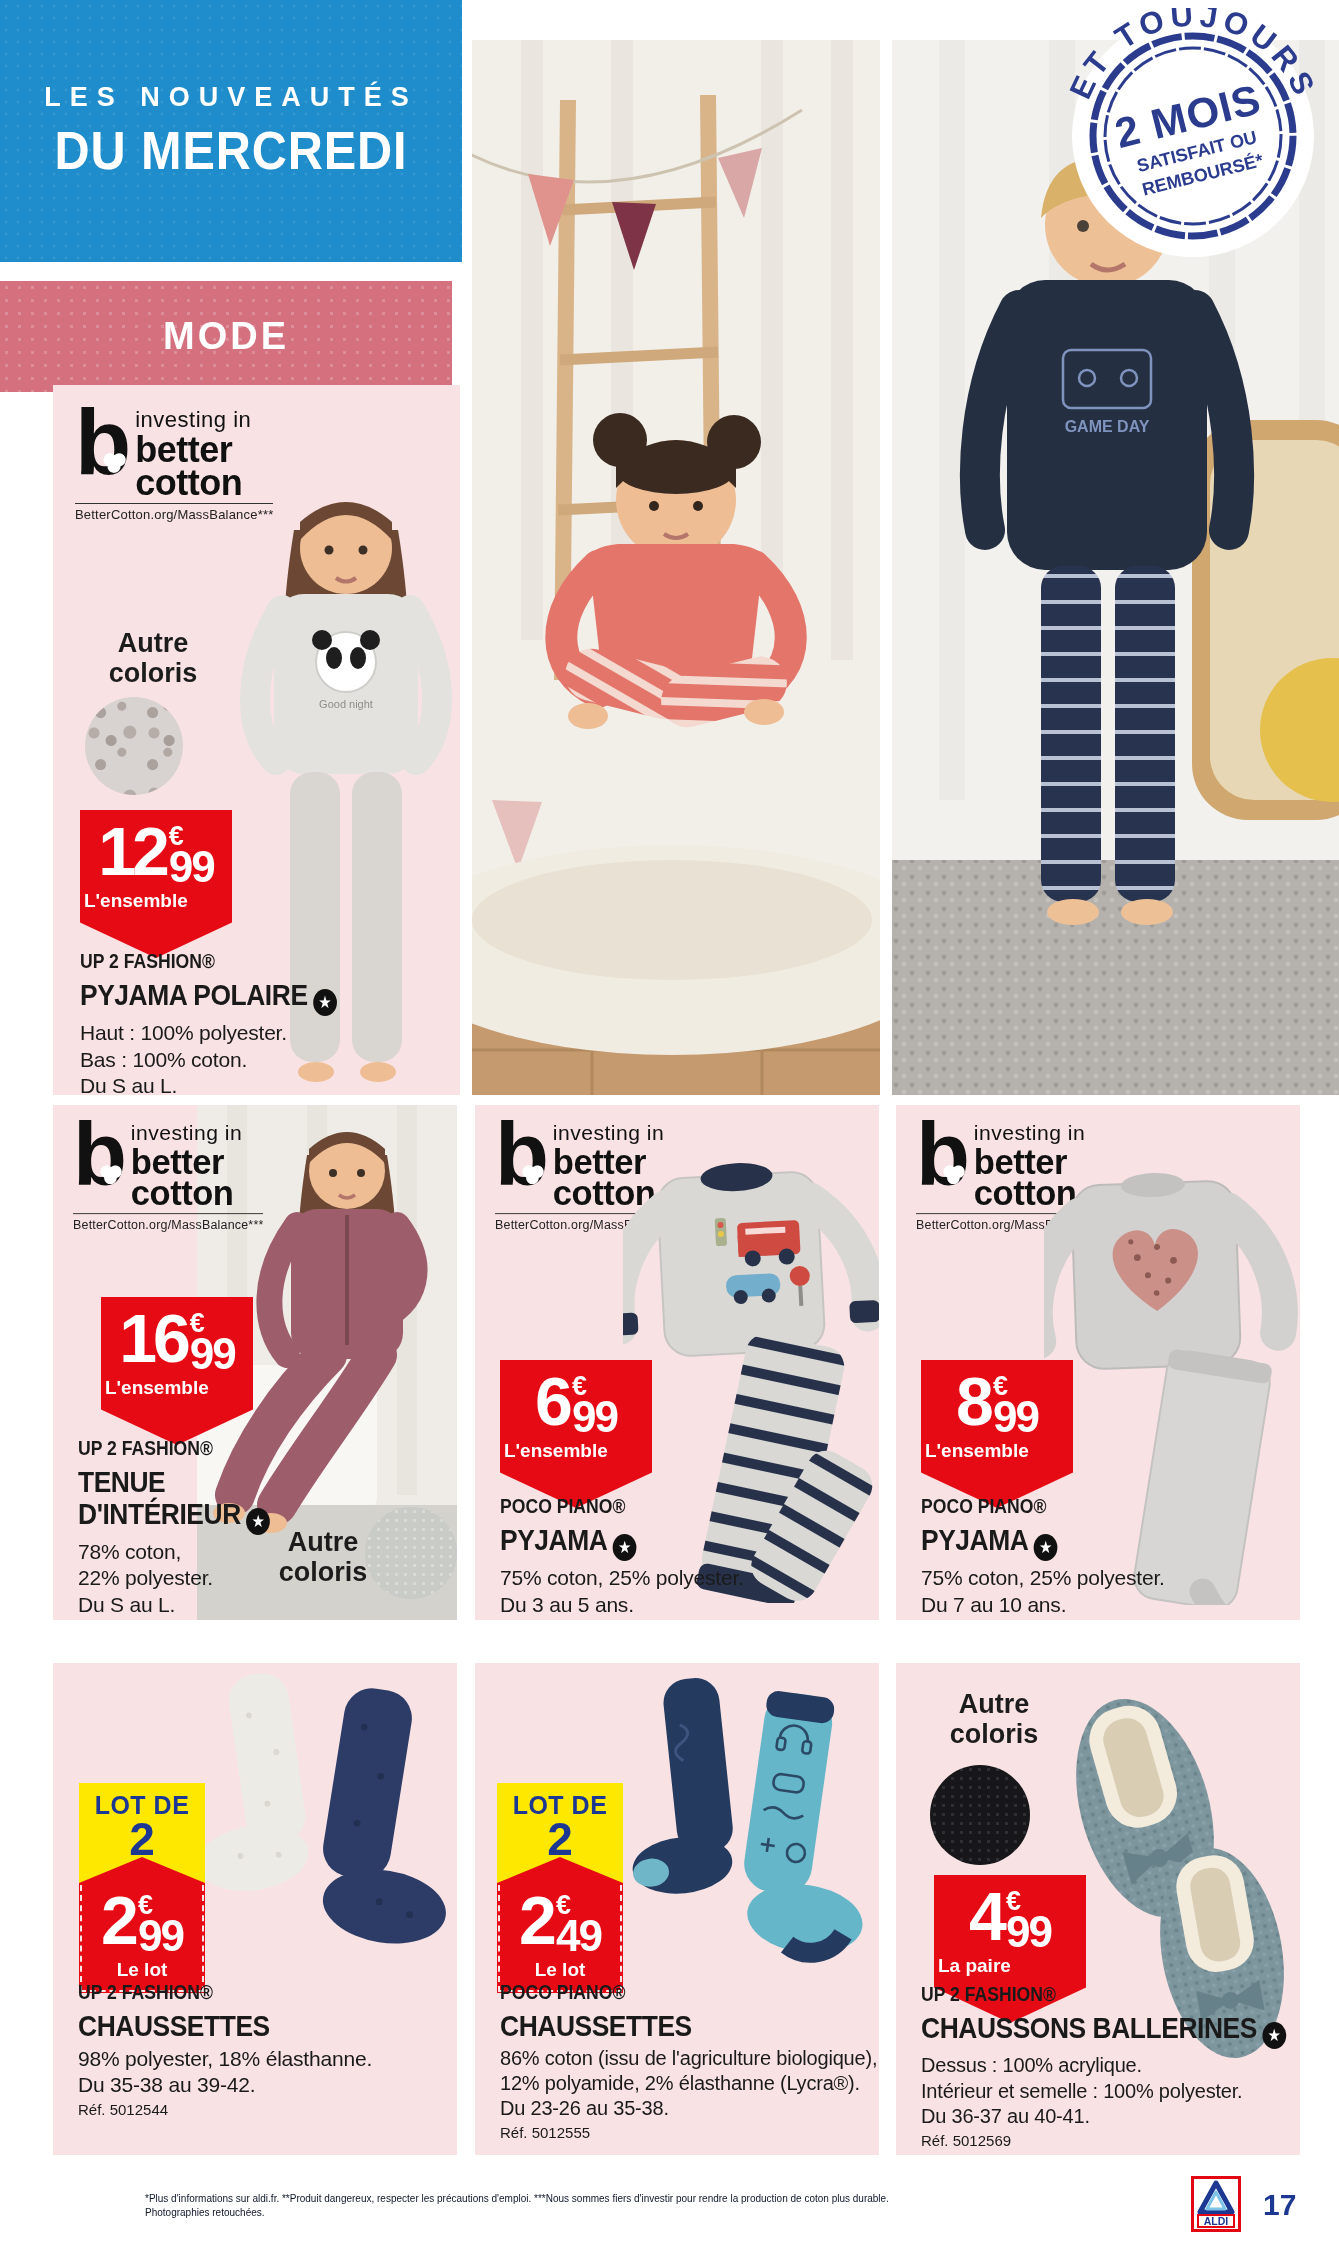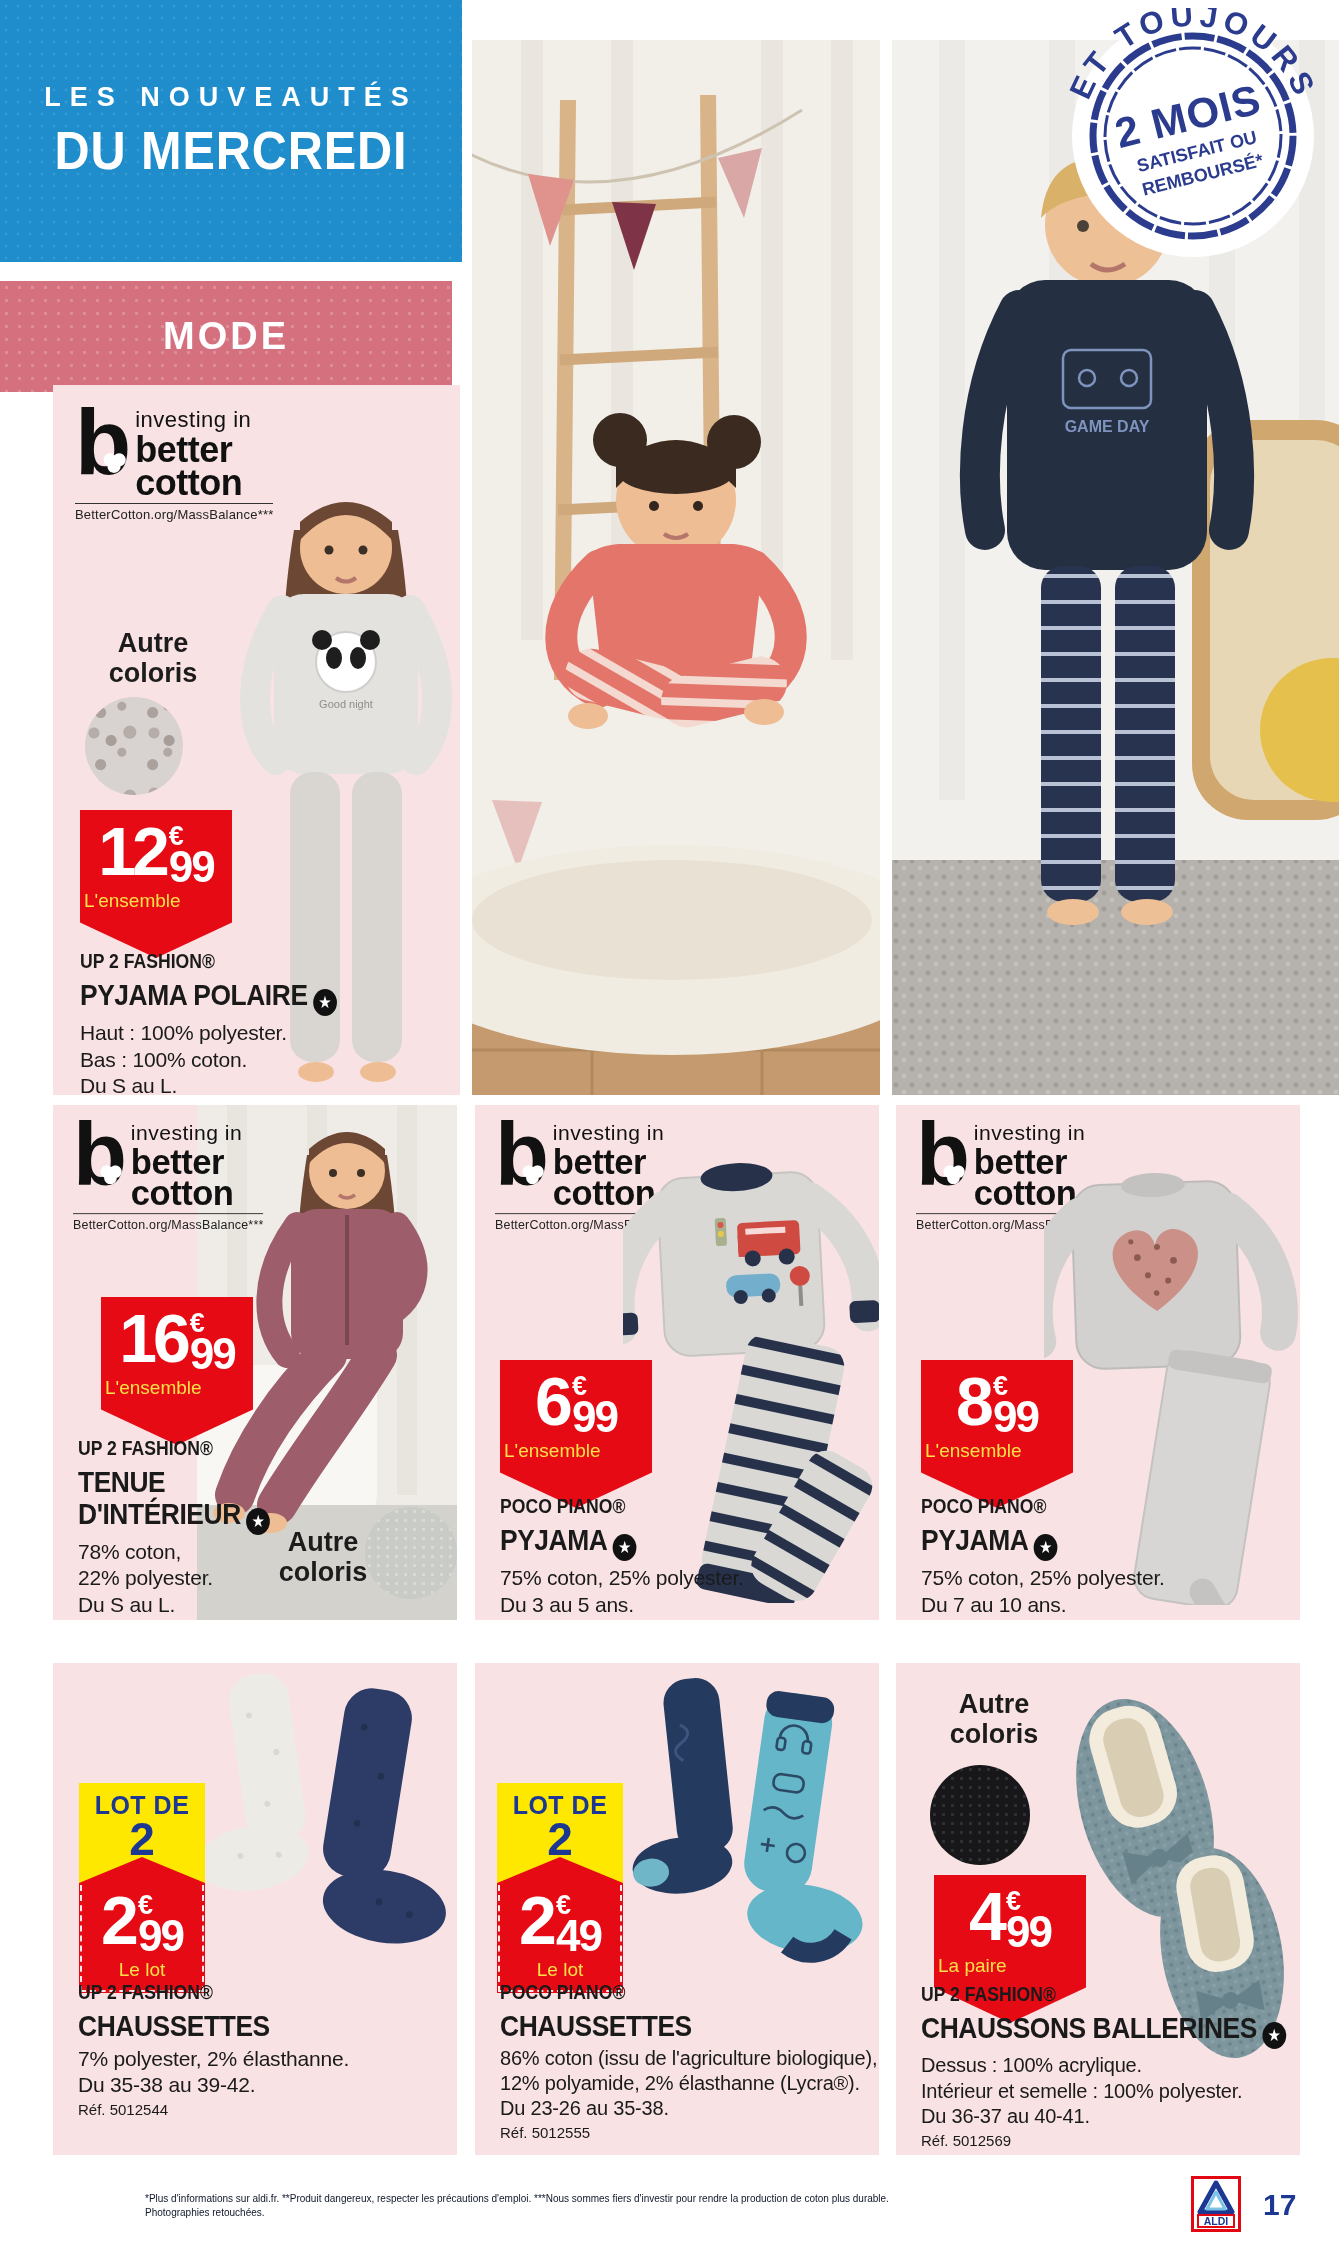--- a/index.html
+++ b/index.html
@@ -41,21 +41,21 @@
   .sw-black{background:#17171a;background-image:radial-gradient(#2e2e34 1.8px,transparent 2px);background-size:9px 9px;}
 
   
   .price-badge{background:#e60a14;clip-path:polygon(0 0,100% 0,100% 76%,50% 100%,0 76%);
     width:152px;box-sizing:border-box;padding:14px 4px 46px;}
   .price-row{display:flex;align-items:flex-start;justify-content:center;color:#fff;font-weight:bold;}
   .p-euros{font-size:68px;line-height:.82;letter-spacing:-4px;}
   .p-stack{display:flex;flex-direction:column;align-items:flex-start;margin-left:3px;}
   .p-cur{font-size:27px;line-height:.9;}
   .p-cents{font-size:44px;line-height:.88;letter-spacing:-2px;}
-  .p-unit{color:#fde047;font-weight:normal;font-size:19px;margin-top:3px;}
+  .p-unit{color:#ffffff;font-weight:bold;font-size:19px;margin-top:3px;}
 
   .lot-badge{background:#e60a14;width:126px;outline:2px dashed rgba(255,255,255,.9);outline-offset:-3px;}
   .lot-top{background:#ffe800;clip-path:polygon(0 0,100% 0,100% 100%,50% 74%,0 100%);
     text-align:center;padding:8px 0 24px;}
   .lot-label{color:#1c3893;font-weight:bold;font-size:25px;letter-spacing:.5px;}
   .lot-qty{color:#1c3893;font-weight:bold;font-size:46px;line-height:.85;}
   .lot-bottom{text-align:center;padding:10px 4px 12px;}
 
   
   .bc{display:flex;flex-direction:column;}
@@ -495,21 +495,21 @@
             </span>
         </div>
         <div class="p-unit">Le lot</div>
       </div>
     </div>
 
     <div class="abs" style="left:25px;top:318px;width:370px;">
       <div class="brand"><span class="cond">UP 2 FASHION®</span></div>
       <div class="pname"><span class="cond"><span>CHAUSSETTES</span></span></div>
       <div class="details">
-        <div>7% polyester, 2% élasthanne.</div>
+        <div>98% polyester, 18% élasthanne.</div>
         <div>Du 35-38 au 39-42.</div>
       </div>
       <div class="ref">Réf. 5012544</div>
     </div>
   </div>
 
   <div class="abs card" style="left:475px;top:1663px;width:404px;height:492px;">
     <svg class="abs" style="right:0;top:0;" width="270" height="330" viewBox="0 0 270 330">
       <g transform="translate(92,130) rotate(-6)">
         <rect x="-28" y="-115" width="56" height="175" rx="24" fill="#243a5e"></rect>

